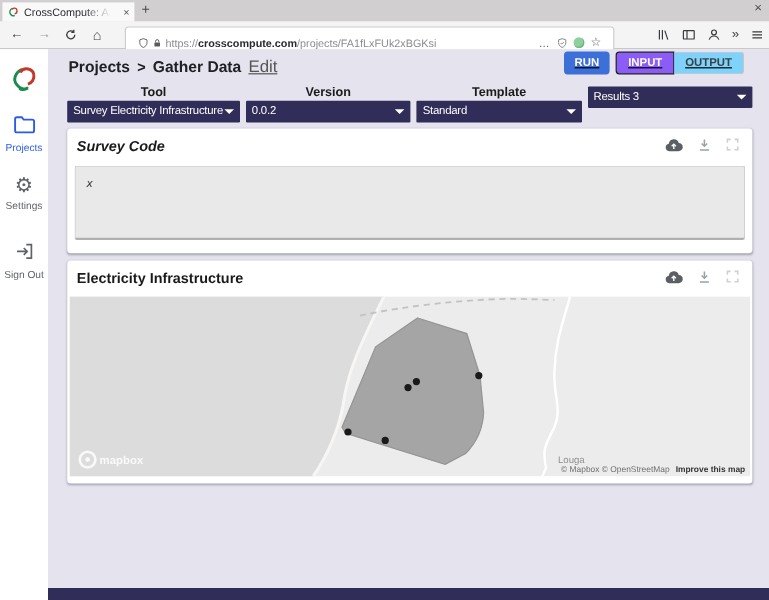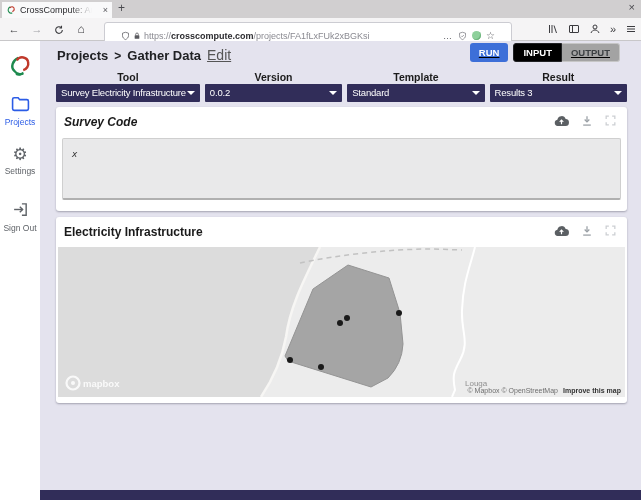--- a/index.html
+++ b/index.html
@@ -18,21 +18,21 @@
   #newtab { position:absolute; left:118px; top:1px; font-size:12px; color:#4a4a4f; }
   #winclose { position:absolute; right:6px; top:1px; font-size:11px; color:#4a4a4f; }
 
   #toolbar { position:absolute; left:0; top:18px; width:641px; height:23px; background:#f5f4f5;
     border-bottom:1px solid #c8c7c9; }
   .navbtn { position:absolute; top:0; height:22px; width:20px; text-align:center; line-height:22px;
     font-size:11px; color:#3b3b3f; }
   .navbtn.dim { color:#a0a0a5; }
   .navbtn svg { vertical-align:middle; }
   #urlbar { position:absolute; left:104px; top:4px; width:408px; height:27px; background:#fff;
-    border:1px solid #ccccd2; border-radius:3px; display:flex; align-items:center; padding:0 16px; }
+    border:1px solid #ccccd2; border-radius:3px; display:flex; align-items:center; padding:0 10px; }
   #urlbar .sep { flex:0 0 auto; display:flex; align-items:center; margin-right:3px; }
   .urltext { font-size:9px; color:#8a8a91; white-space:nowrap; overflow:hidden; flex:1 1 auto; }
   .urltext b { color:#2a2a2e; font-weight:bold; }
   .urlicons { display:flex; align-items:center; gap:5px; flex:0 0 auto; margin-left:4px; }
   .urlicons .dots { font-size:9px; color:#5a5a5f; letter-spacing:1px; }
   .greenball { width:9px; height:9px; border-radius:50%; background:#8ed09b;
     box-shadow:inset -1px -1px 0 #6fb57e; }
   .star { font-size:10px; color:#5a5a5f; }
   .tbicons { position:absolute; right:4px; top:0; height:22px; display:flex; align-items:center; gap:9px; }
   .tbicons .gly { font-size:11px; color:#3b3b3f; }
@@ -50,22 +50,22 @@
   #crumbs { position:absolute; left:17px; top:6px; display:flex; align-items:baseline; gap:6px; }
   #crumbs .c { font-size:13px; font-weight:bold; color:#202124; }
   #crumbs .sep { font-size:12px; font-weight:bold; color:#202124; }
   #crumbs .edit { font-size:14px; color:#555; text-decoration:underline; }
 
   #hdrbtns { position:absolute; top:2px; right:21px; display:flex; gap:5px;text-decoration:underline; }
   .btn { height:19px; display:flex; align-items:center; padding:0 9px; font-size:9.5px; font-weight:bold;
     border-radius:3px; }
   #runbtn { background:#3d6fd8; color:#fff; }
   .seg { display:flex; }
-  #inputbtn { background:#000000; color:#fff; border:1px solid #202124; border-radius:3px 0 0 3px; }
-  #outputbtn { background:#a3a3a3; color:#3c4043; border:1px solid #c6c6c6; border-left:none; border-radius:0 3px 3px 0;text-align:right; }
+  #inputbtn { background:#8b5cf6; color:#fff; border:1px solid #202124; border-radius:3px 0 0 3px; }
+  #outputbtn { background:#7dd3fc; color:#3c4043; border:1px solid #c6c6c6; border-left:none; border-radius:0 3px 3px 0;text-align:right; }
 
   #fields { position:absolute; left:16px; top:30px; width:571px; display:flex; gap:5px; }
   .field { flex:1 1 0; }
   .field .flabel { text-align:center; font-size:10.5px; font-weight:bold; color:#1b1b1b; height:12px; }
   .select { position:relative; margin-top:1px; height:18px; background:#312d59; color:#fff;
     font-size:9.5px; letter-spacing:-0.2px; line-height:18px; padding:0 14px 0 5px;
     white-space:nowrap; overflow:hidden; border-radius:1px; }
   .select:after { content:""; position:absolute; right:5px; top:7px; border:4px solid transparent;
     border-top-color:#fff; }
 
@@ -216,21 +216,20 @@
       </div>
       <div class="field">
         <div class="flabel">Version</div>
         <div class="select">0.0.2</div>
       </div>
       <div class="field">
         <div class="flabel">Template</div>
         <div class="select">Standard</div>
       </div>
       <div class="field">
-        <div class="flabel">Result</div>
         <div class="select">Results 3</div>
       </div>
     </div>
 
     <div class="card" id="card1">
       <div class="title">Survey Code</div>
       <div class="cicons">
         <svg width="17" height="15" viewBox="0 0 24 22">
           <path d="M6.2 19A4.6 4.6 0 0 1 5.9 9.9a6.3 6.3 0 0 1 12.2-1A4.2 4.2 0 0 1 17.7 19Z" fill="#5b5f63"></path>
           <path d="M12 16.5v-5.2" stroke="#fff" stroke-width="1.7"></path>

